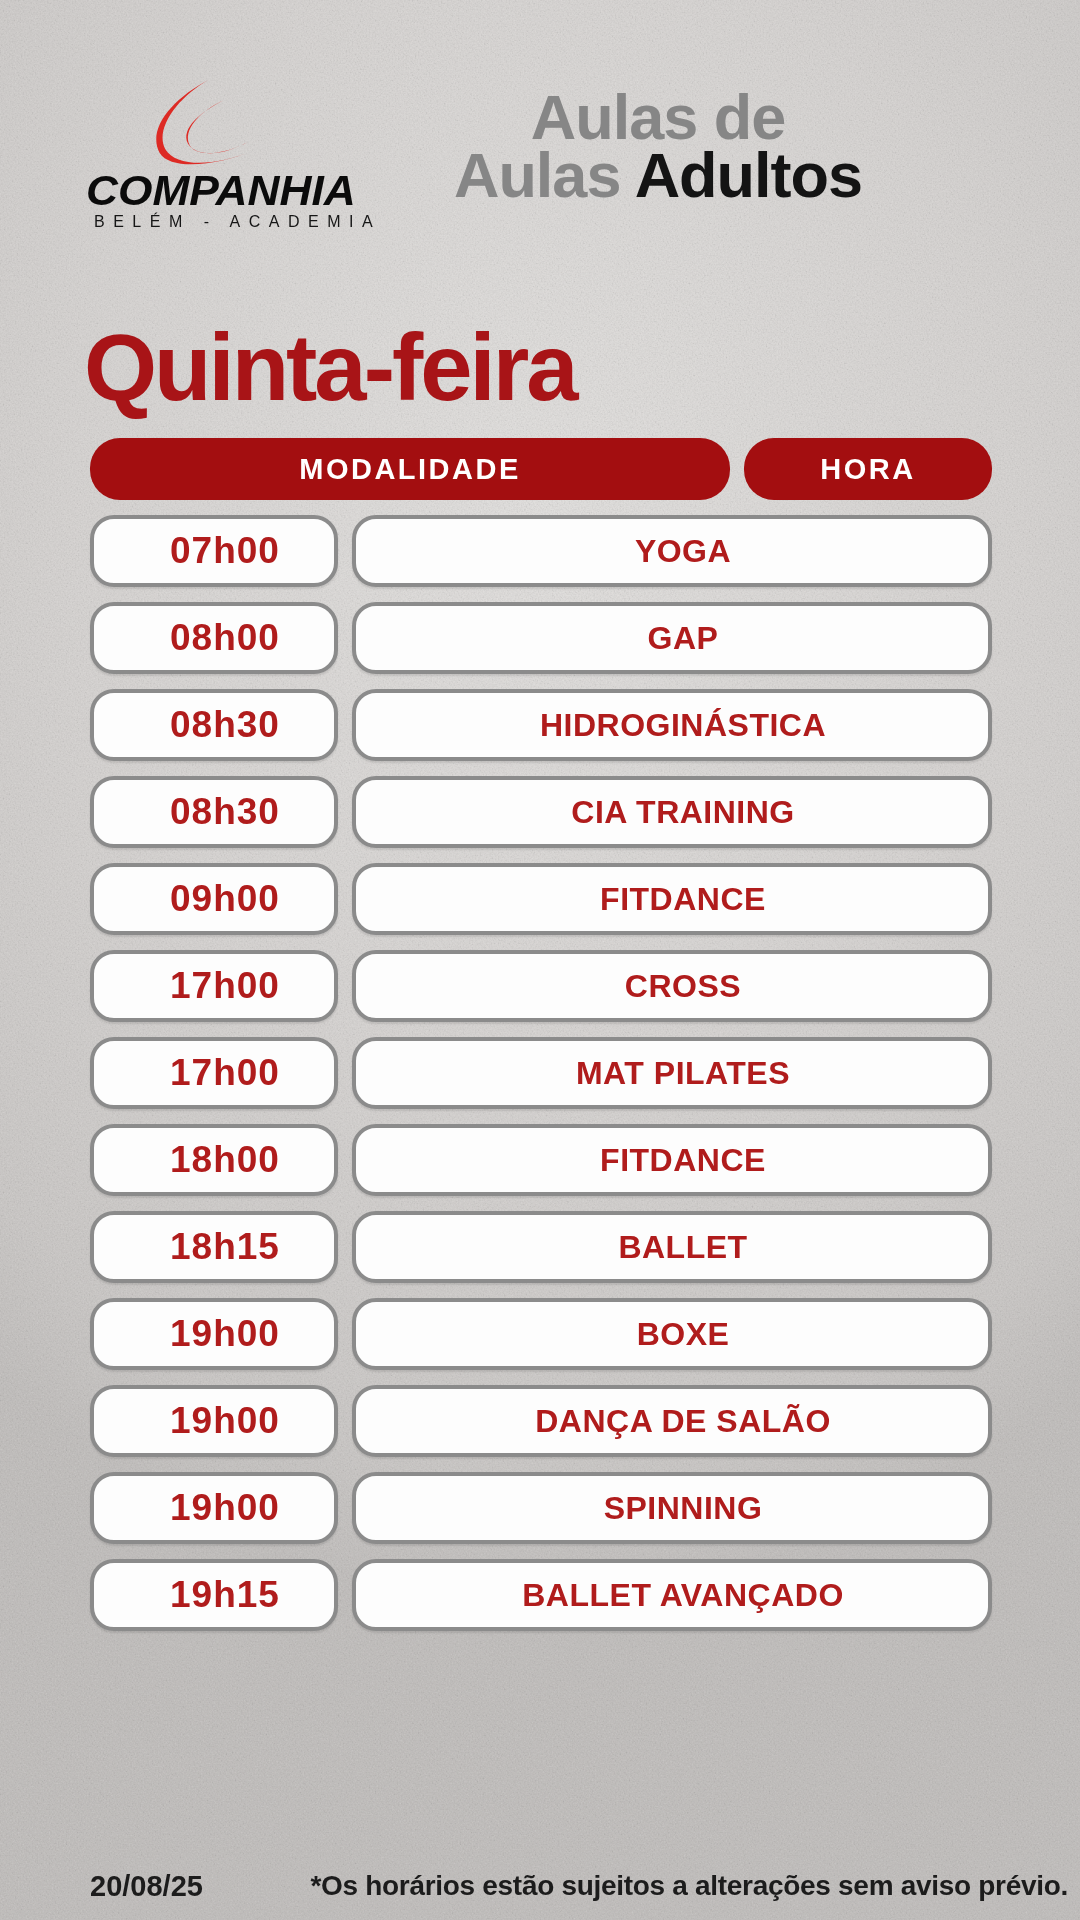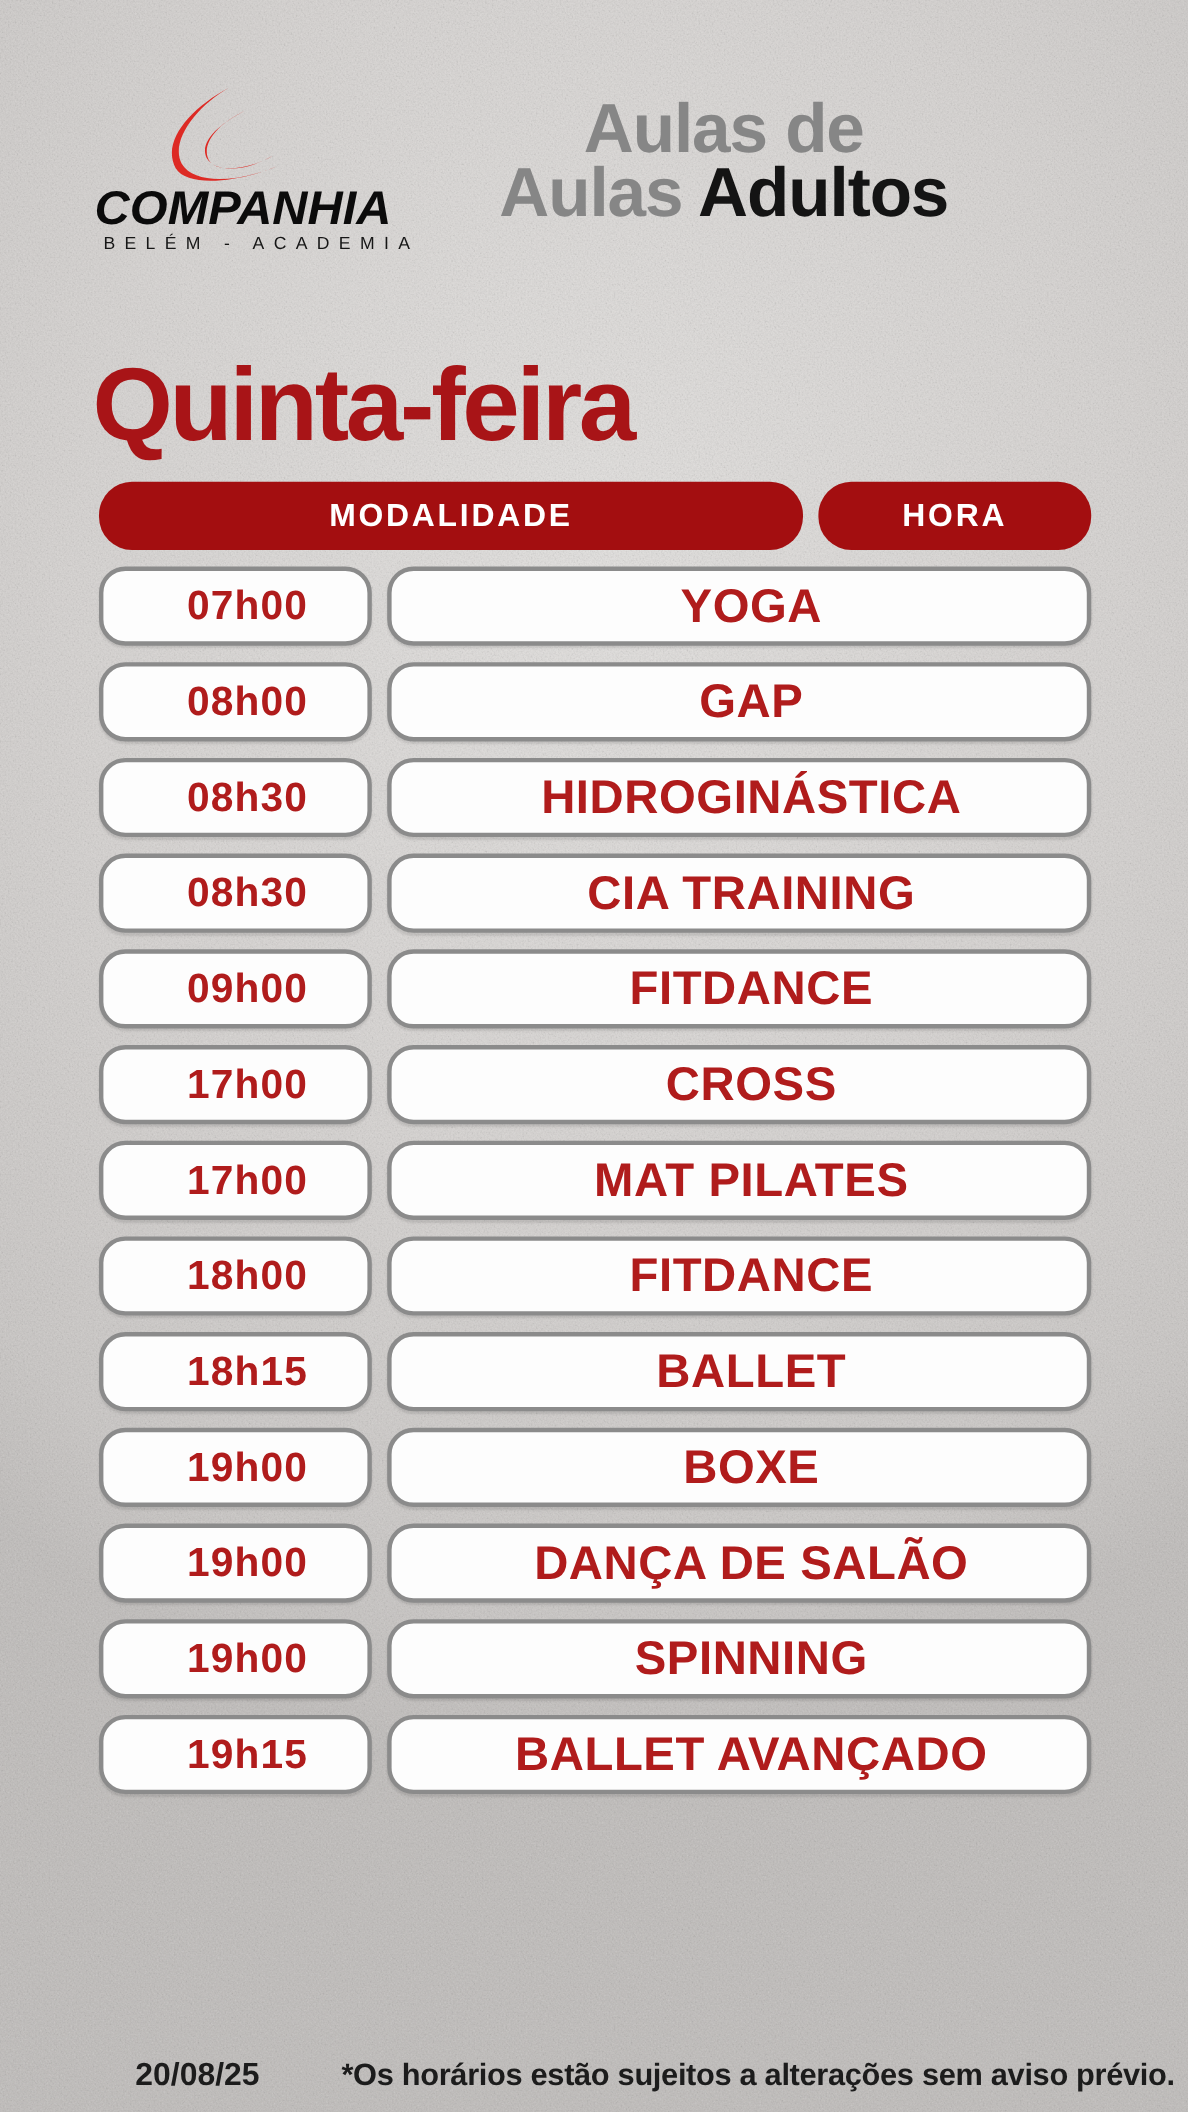--- a/index.html
+++ b/index.html
@@ -61,24 +61,24 @@
   .rows{margin-top:15px;display:flex;flex-direction:column;gap:15px;}
   .row{display:flex;gap:14px;height:72px;}
   .pill{
     background:#fdfdfd;border:4px solid var(--pill_border);border-radius:24px;
     display:flex;align-items:center;justify-content:center;
     color:var(--text_red);font-weight:700;
     box-shadow:0 2px 2px rgba(0,0,0,0.10);
     padding-left:22px;
   }
   .pill.time{width:248px;flex:none;font-size:37px;letter-spacing:1px;}
-  .pill.mod{flex:1;font-size:43px;letter-spacing:0.5px;}
-
-  
-  .footer-date{position:absolute;left:90px;top:1870px;font-size:29px;font-weight:600;color:var(--footer_ink);margin-left:33px;}
+  .pill.mod{flex:1;font-size:32px;letter-spacing:0.5px;}
+
+  
+  .footer-date{position:absolute;left:90px;top:1870px;font-size:29px;font-weight:600;color:var(--footer_ink);}
   .footer-note{position:absolute;left:256px;top:1870px;width:812px;text-align:right;
     font-size:28px;font-weight:700;letter-spacing:-0.3px;color:var(--footer_ink);}
 </style>
 </head>
 <body>
 
 <div class="page">
 
   <svg class="grain" width="1080" height="1920" aria-hidden="true">
     <defs>

